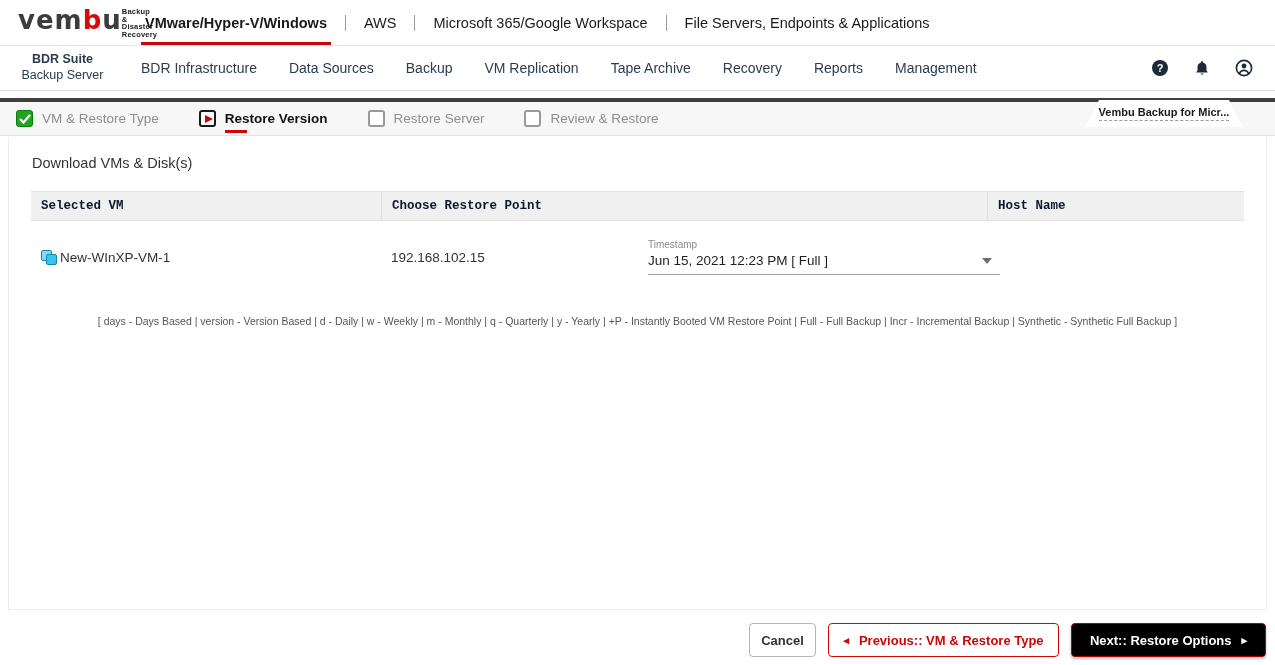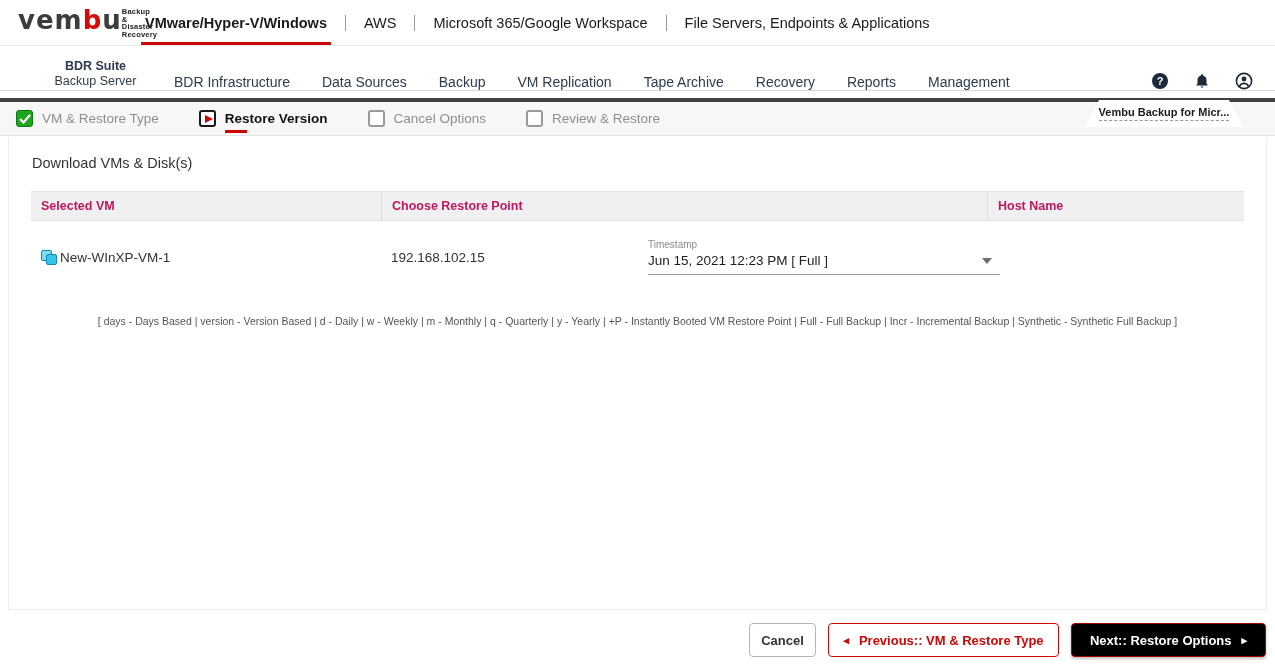--- a/index.html
+++ b/index.html
@@ -12,21 +12,21 @@
   .logo-word { font-size:26px; font-weight:bold; letter-spacing:1px; color:#3c3c3c; font-family:"DejaVu Sans", sans-serif; }
   .logo-word .red { color:#d40b0b; }
   .logo-tag { font-size:7.5px; font-weight:bold; color:#222; margin-top:1px; letter-spacing:.2px; }
   .topnav { display:flex; align-items:center; height:100%; margin-left:16px; }
   .topnav-item { position:relative; height:100%; display:flex; align-items:center; padding:12px 4px; font-size:14.5px; color:#1a1a1a; cursor:pointer; white-space:nowrap; }
   .topnav-item.active { font-weight:bold; }
   .topnav-item.active::after { content:""; position:absolute; left:0; right:0; bottom:0; height:3px; background:#cc0606; }
   .topnav-sep { width:1px; height:16px; background:#9a9a9a; margin:0 14px; }
 
   
-  .nav2 { height:45px; background:#fff; border-bottom:1px solid #d7d7d7; display:flex; align-items:flex-end;padding-left:33px; }
+  .nav2 { height:45px; background:#fff; border-bottom:1px solid #d7d7d7; display:flex; align-items:center; }
   .product { width:125px; text-align:center; line-height:1.25; cursor:pointer; }
   .product-name { font-size:12.5px; font-weight:bold; color:#2b3c4e; }
   .product-sub { font-size:12.5px; color:#2b3c4e; }
   .mainnav { display:flex; align-items:center; margin-left:16px; gap:32px; }
   .mainnav-item { font-size:14px; color:#2b3c4e; cursor:pointer; white-space:nowrap; }
   .nav2-icons { margin-left:auto; margin-right:22px; display:flex; align-items:center; gap:24px; }
   .icon-btn { width:18px; height:18px; display:flex; align-items:center; justify-content:center; cursor:pointer; }
   .help-circle { width:16px; height:16px; border-radius:50%; background:#1c2a39; color:#fff; font-size:11px; font-weight:bold; display:flex; align-items:center; justify-content:center; }
 
   
@@ -46,21 +46,21 @@
     display:flex; align-items:center; justify-content:center; filter:drop-shadow(0 1px 2px rgba(0,0,0,.25)); cursor:pointer; }
   .context-tab span { font-size:11px; font-weight:bold; color:#1a1a1a; border-bottom:1px dashed #999; padding-bottom:2px; white-space:nowrap; }
 
   
   .panel { position:absolute; left:8px; right:8px; top:137px; height:473px; background:#fff;
     border-left:1px solid #ececec; border-right:1px solid #ececec; border-bottom:1px solid #ececec; }
   .panel-title { font-size:14.5px; color:#333; padding:18px 0 0 23px; }
 
   .vm-table { margin:20px 22px 0 22px; }
   .thead { display:flex; background:#f0f0f0; border-top:1px solid #e3e3e3; border-bottom:1px solid #e3e3e3; height:30px; align-items:center; }
-  .th { font-size:12.5px; font-weight:bold; color:#be185d; padding-left:10px; height:100%; display:flex; align-items:center; }
+  .th { font-size:12.5px; font-weight:bold; color:#0f172a; padding-left:10px; height:100%; display:flex; align-items:center;font-family:Liberation Mono, monospace; }
   .th + .th { border-left:1px solid #dcdcdc; }
   .col1 { width:350px; } .col2 { width:257px; } .col3 { flex:1; }
   .trow { display:flex; align-items:center; min-height:72px; }
   .td { padding-left:10px; font-size:13.5px; color:#333; }
   .vm-cell { display:flex; align-items:center; gap:2px; }
   .vm-icon { position:relative; width:17px; height:15px; flex:0 0 auto; }
   .vm-icon .sq { position:absolute; width:11px; height:11px; background:#35c6e8; border:1px solid #1886b8; border-radius:2px; }
   .vm-icon .sq.back { left:0; top:0; background:#7edcf0; }
   .vm-icon .sq.front { left:5px; top:4px; }
 
@@ -144,21 +144,21 @@
     <div class="step-label">VM &amp; Restore Type</div>
   </div>
   <div class="step current">
     <div class="step-box current">
         <div class="play"></div>
       </div>
     <div class="step-label">Restore Version</div>
   </div>
   <div class="step">
     <div class="step-box pending"></div>
-    <div class="step-label">Cancel Options</div>
+    <div class="step-label">Restore Server</div>
   </div>
   <div class="step">
     <div class="step-box pending"></div>
     <div class="step-label">Review &amp; Restore</div>
   </div>
   <div class="context-tab">
     <span>Vembu Backup for Micr...</span>
   </div>
 </div>
 

